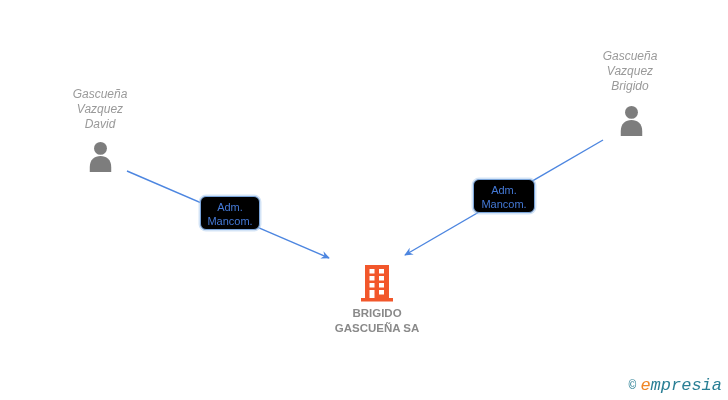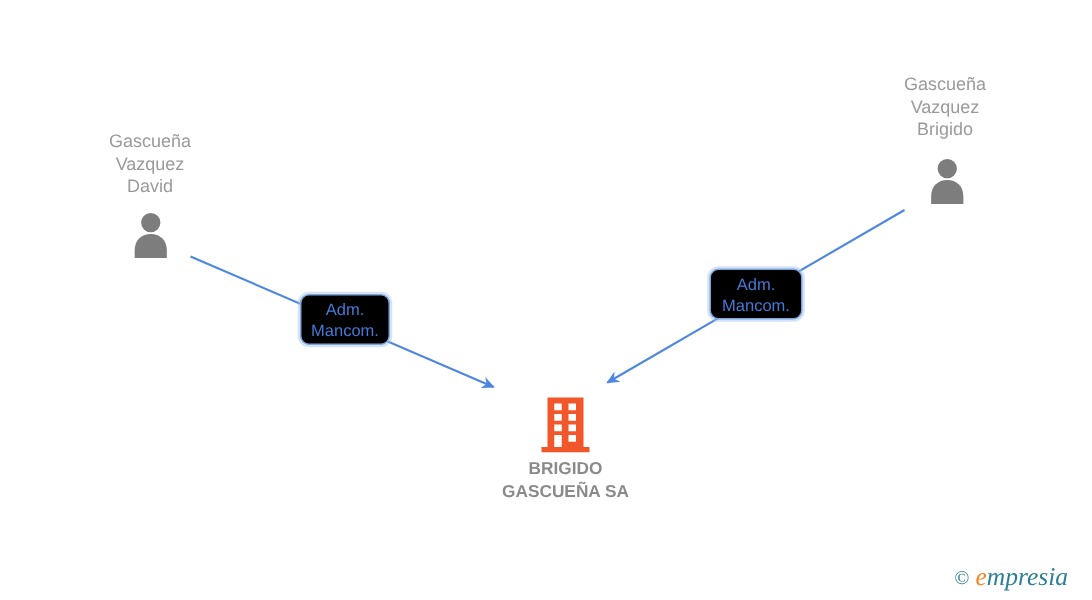--- a/index.html
+++ b/index.html
@@ -14,20 +14,21 @@
   svg.links { position: absolute; left: 0; top: 0; z-index: 1; }
   .person-label {
     position: absolute;
     width: 130px;
     text-align: center;
     font-size: 12px;
     line-height: 15px;
     color: #9a9a9a;
     white-space: pre-line;
     z-index: 2;
+    font-style: italic;
   }
   #person-left-label  { left: 35px;  top: 87px; }
   #person-right-label { left: 565px; top: 49px; }
   .person-icon { position: absolute; z-index: 2; }
   #person-left-icon  { left: 86px;  top: 141px; }
   #person-right-icon { left: 617px; top: 105px; }
   .rel-box {
     position: absolute;
     box-sizing: border-box;
     border: 1px solid #7ca6db;
@@ -53,23 +54,23 @@
     text-align: center;
     font-weight: bold;
     font-size: 11.5px;
     line-height: 15px;
     color: #8a8a8a;
     white-space: pre-line;
     z-index: 2;
   }
   .logo {
     position: absolute;
-    right: 16px;
+    right: 6px;
     bottom: 5px;
-    font-family: Liberation Serif, serif;
+    font-family: Liberation Mono, monospace;
     font-style: italic;
     font-size: 17px;
     color: #2a7f95;
     z-index: 2;
   }
   .logo .copy { font-style: normal; font-size: 13px; margin-right: 4px; vertical-align: 1px; }
   .logo .e-orange { color: #f08624; }
 </style>
 </head>
 <body>

